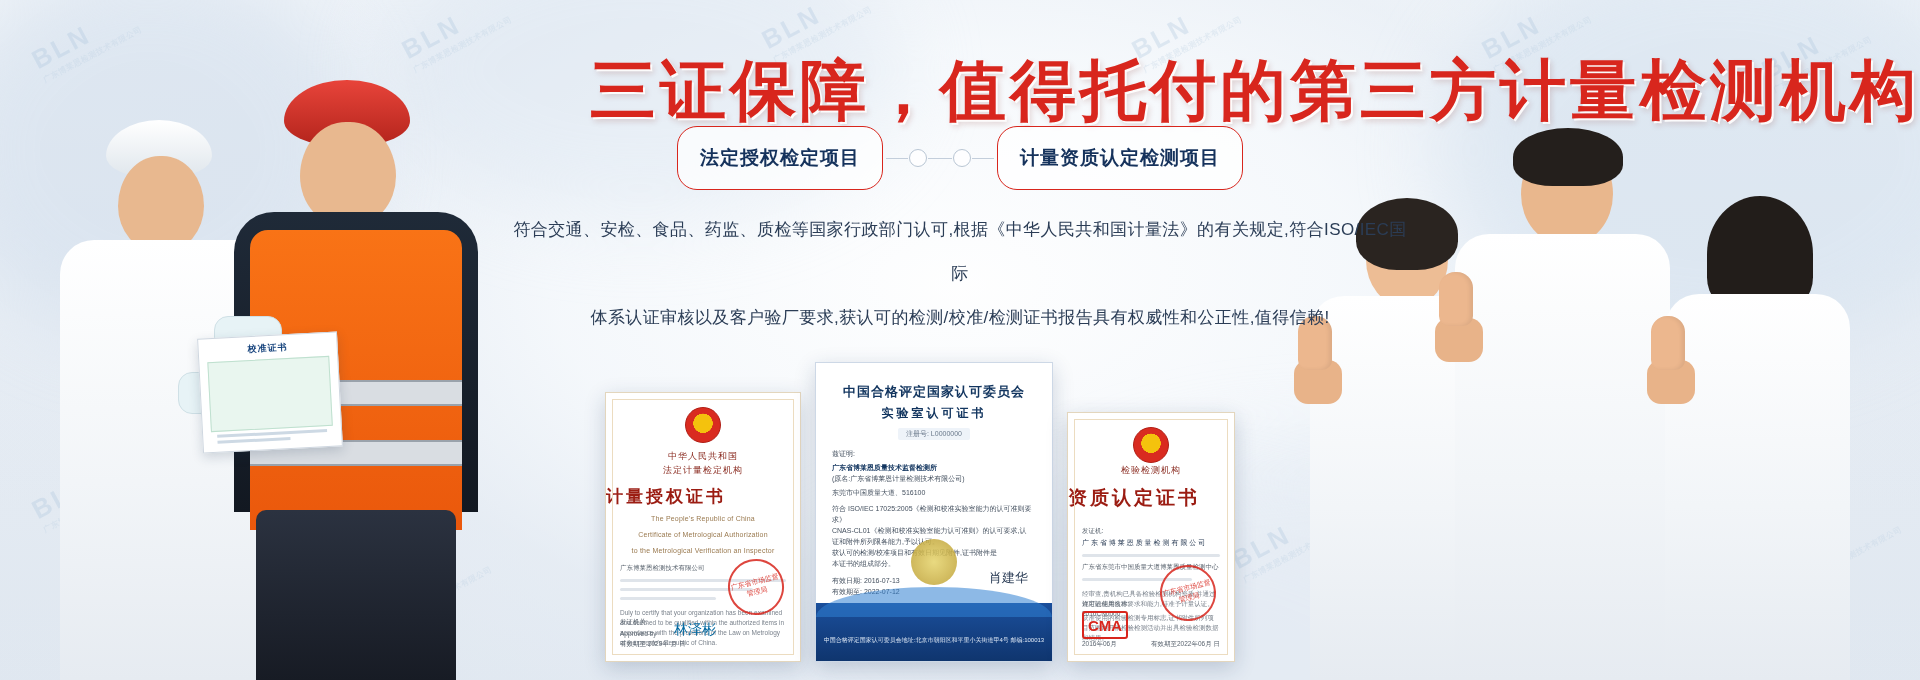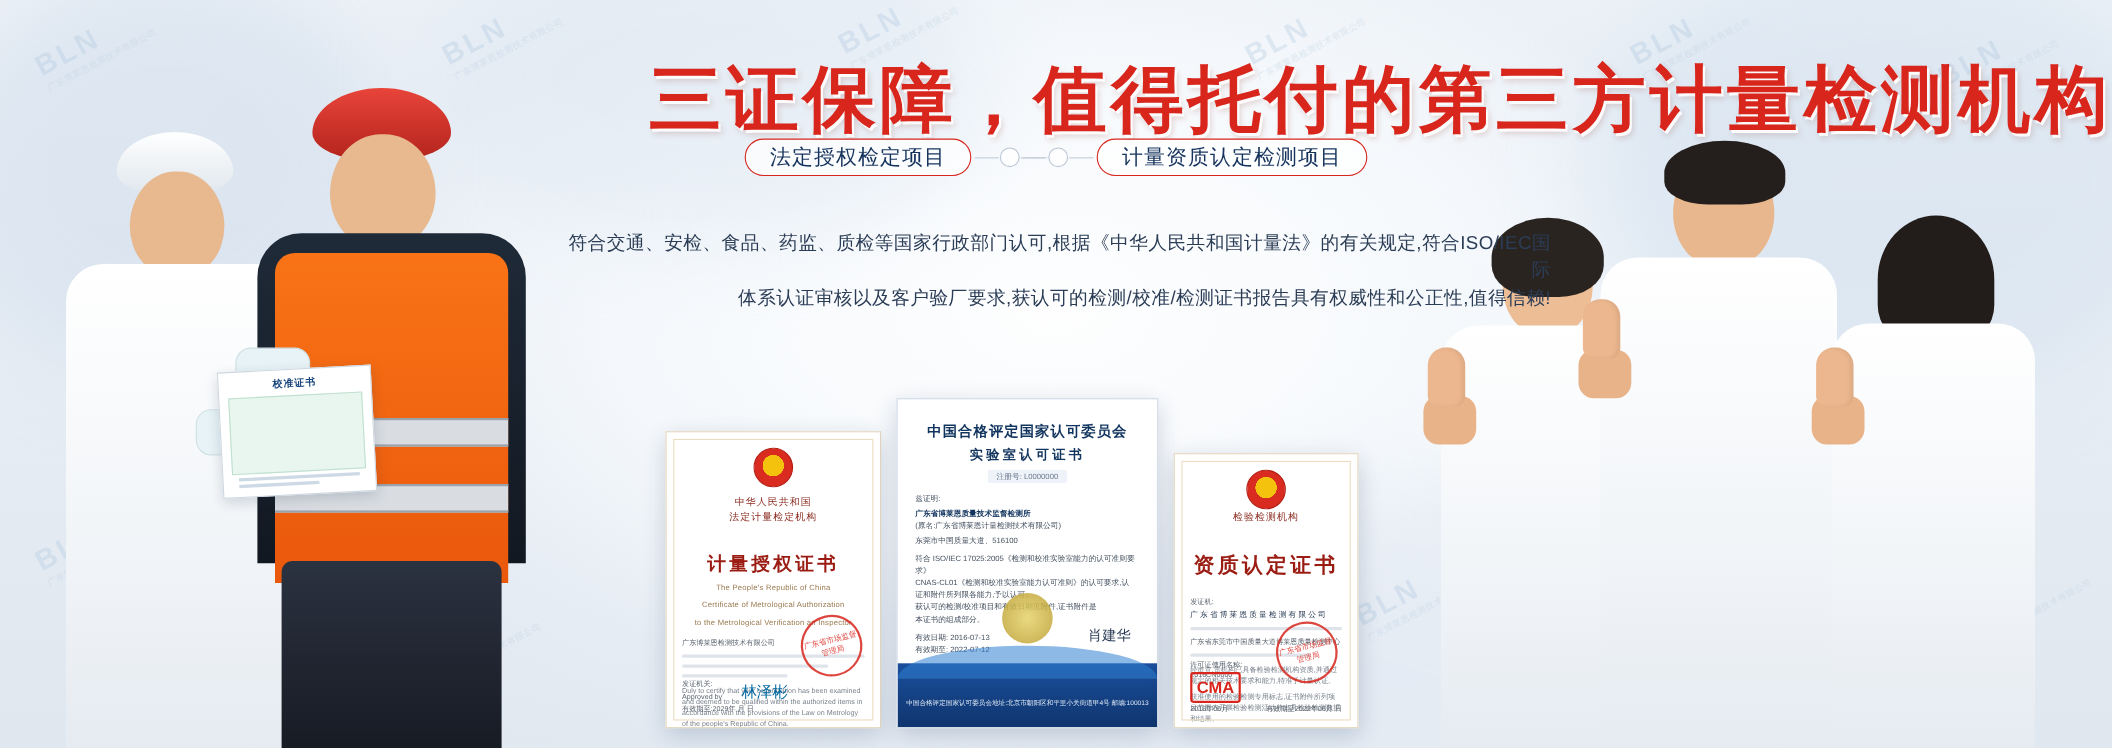--- a/index.html
+++ b/index.html
@@ -73,59 +73,59 @@
     text-shadow:2px 2px 0 rgba(255,255,255,.9), 3px 4px 6px rgba(120,20,10,.18);
     font-family:"DejaVu Sans","Liberation Sans",sans-serif;
   }
   
   .pill-row{
     position:absolute;top:126px;left:0;right:0;
     display:flex;justify-content:center;align-items:center;gap:26px;
   }
   .pill{
     border:1px solid #d8261d;border-radius:20px;
-    padding:3px 22px;font-size:19px;letter-spacing:1px;
+    padding:18px 22px;font-size:19px;letter-spacing:1px;
     background:rgba(255,255,255,.72);
-    color:#15325c;font-weight:400;white-space:nowrap;
+    color:#15325c;font-weight:700;white-space:nowrap;
   }
   .pill.accent{color:#d8261d;}
   .pill-sep{
     width:16px;height:16px;border-radius:50%;
     border:1px solid #b9c6d4;background:rgba(255,255,255,.8);
     position:relative;
   }
   .pill-sep:before,.pill-sep:after{
     content:"";position:absolute;top:50%;width:22px;height:1px;background:#c3cedb;
   }
   .pill-sep:before{left:-24px;}
   .pill-sep:after{right:-24px;}
 
   
   .desc{
     position:absolute;top:208px;left:50%;transform:translateX(-50%);
-    width:900px;text-align:right;color:#2b3d56;
-    font-size:17px;line-height:25px;letter-spacing:.4px;
+    width:900px;text-align:center;color:#2b3d56;
+    font-size:17px;line-height:44px;letter-spacing:.4px;
   }
 
   
   .certs{
     position:absolute;left:605px;bottom:18px;
     display:flex;align-items:flex-end;gap:14px;
   }
   .cert{
     background:#fff;box-shadow:0 6px 20px rgba(25,50,90,.20);
     position:relative;box-sizing:border-box;overflow:hidden;
   }
   .cert .emblem{
     width:34px;height:34px;margin:0 auto;border-radius:50%;
     background:radial-gradient(circle at 50% 45%,#f4c20d 0 38%,#d92b20 39% 100%);
     border:1px solid #b01b12;
   }
   .cert .c-sub{font-size:9px;color:#8a2b20;text-align:center;line-height:14px;letter-spacing:1px;}
-  .cert .c-title{font-size:17px;color:#9b1c12;text-align:center;font-weight:700;letter-spacing:3px;margin-top:24px;}
+  .cert .c-title{font-size:17px;color:#9b1c12;text-align:left;font-weight:700;letter-spacing:3px;margin-top:8px;}
   .cert .c-en{font-size:7px;color:#9a7a50;text-align:center;line-height:11px;margin-top:5px;letter-spacing:.2px;}
   .cert .c-body{margin-top:8px;padding:0 14px;}
   .cert .c-line{height:3px;background:#dfe4ea;margin:6px 0;border-radius:2px;}
   .cert .c-line.s{width:58%;}
   .cert .c-line.m{width:80%;}
   .cert .c-note{font-size:6.5px;color:#7b838d;line-height:10px;padding:0 14px;margin-top:8px;}
   .cert .seal{
     position:absolute;width:52px;height:52px;border-radius:50%;
     border:2px solid #d8261d;color:#d8261d;font-size:7px;
     display:flex;align-items:center;justify-content:center;text-align:center;

